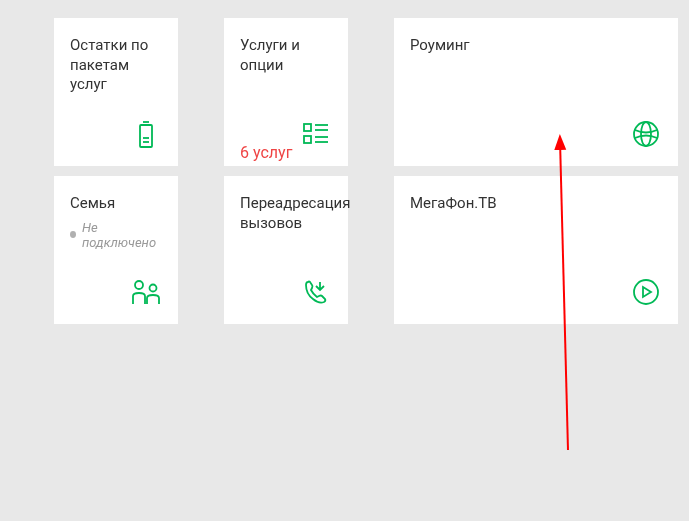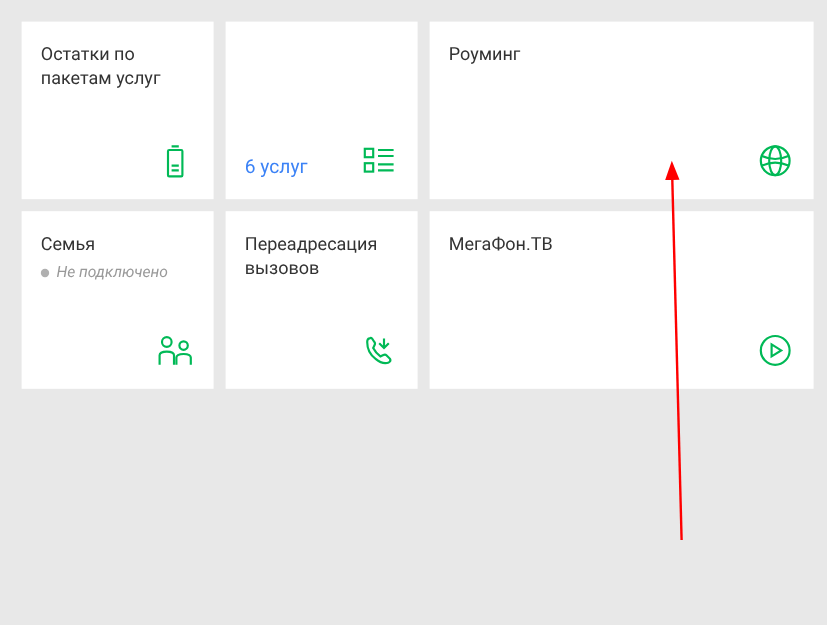--- a/index.html
+++ b/index.html
@@ -20,20 +20,21 @@
     grid-template-columns: 160px 160px 320px;
     gap: 10px;
     padding: 18px;
   }
   .tile {
     background: #ffffff;
     padding: 18px 16px;
     position: relative;
     height: 148px;
     cursor: pointer;
+    margin-left: 36px;
   }
   .tile-title {
     font-size: 15px;
     color: #333333;
     line-height: 1.3;
   }
   .tile-subtitle {
     font-size: 13px;
     color: #999999;
     margin-top: 6px;
@@ -45,23 +46,23 @@
   .status-dot {
     width: 7px;
     height: 7px;
     border-radius: 50%;
     background: #b0b0b0;
     display: inline-block;
   }
   .tile-value {
     position: absolute;
     left: 16px;
-    bottom: 18px;
+    bottom: 4px;
     font-size: 16px;
-    color: #3b82f6;
+    color: #ef4444;
   }
   .tile-icon {
     position: absolute;
     right: 16px;
     bottom: 16px;
     width: 32px;
     height: 32px;
   }
   .tile-icon svg {
     width: 100%;
@@ -87,20 +88,21 @@
         <rect x="10" y="7" width="12" height="22" rx="1"></rect>
         <line x1="13" y1="4" x2="19" y2="4"></line>
         <line x1="13" y1="20" x2="19" y2="20"></line>
         <line x1="13" y1="24" x2="19" y2="24"></line>
       </svg>
     </div>
   </div>
 
 
   <div class="tile">
+    <div class="tile-title">Услуги и опции</div>
     <div class="tile-value">6 услуг</div>
     <div class="tile-icon">
       <svg viewBox="0 0 32 32">
         <rect x="4" y="6" width="7" height="7"></rect>
         <rect x="4" y="18" width="7" height="7"></rect>
         <line x1="15" y1="7" x2="28" y2="7"></line>
         <line x1="15" y1="12" x2="28" y2="12"></line>
         <line x1="15" y1="19" x2="28" y2="19"></line>
         <line x1="15" y1="24" x2="28" y2="24"></line>
       </svg>

